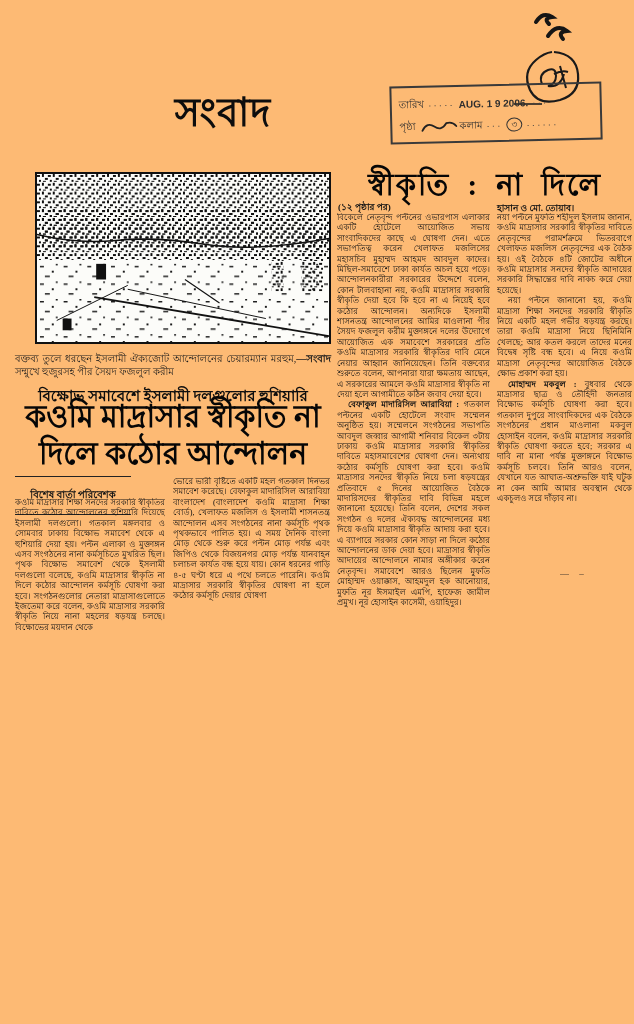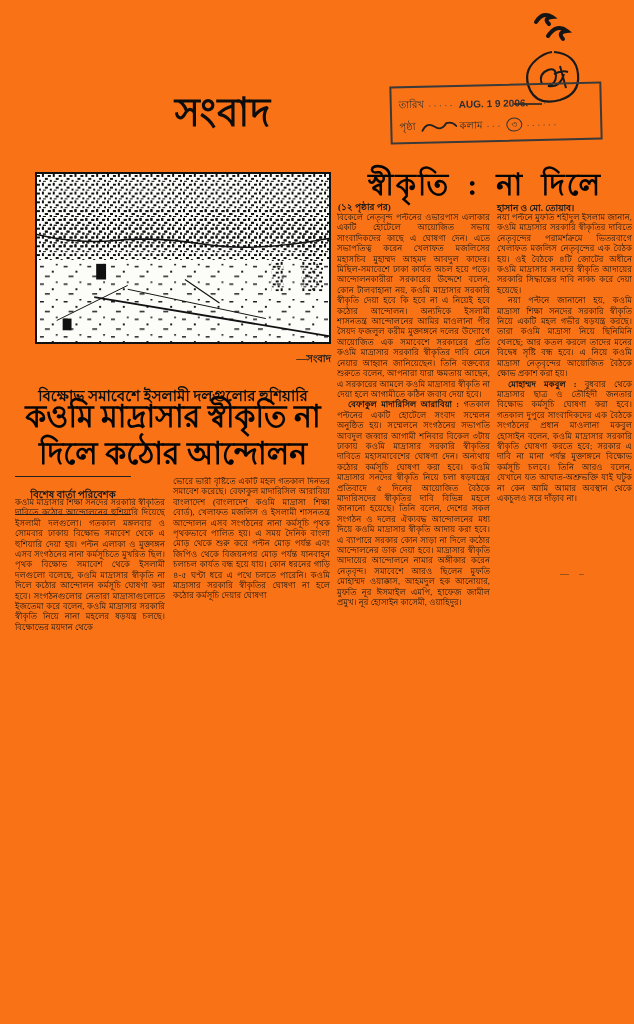--- a/index.html
+++ b/index.html
@@ -1,18 +1,18 @@
 <!DOCTYPE html>
 <html><head>
 <meta charset="utf-8">
 <style>
   html,body{margin:0;padding:0;background:#e9e9e6;}
   .paper{
     position:relative;width:634px;height:1024px;margin:0 auto;
-    background:#f97316;overflow:hidden;
+    background:#fdba74;overflow:hidden;
     font-family:"Liberation Serif","DejaVu Serif",serif;color:#141414;
   }
   [data-name]{box-sizing:border-box;}
   .abs{position:absolute;}
 
   
   .masthead{
     left:148px;top:82px;width:150px;text-align:center;
     font-size:38px;font-weight:bold;letter-spacing:1px;
     transform:scaleY(1.05);color:#0d0d0d;
@@ -154,20 +154,21 @@
       <line x1="150" y1="108" x2="185" y2="132" stroke="#111" stroke-width="1.2"></line>
       <rect x="60" y="92" width="10" height="16" fill="#101010"></rect>
       <rect x="26" y="148" width="9" height="12" fill="#101010"></rect>
       <rect x="238" y="86" width="12" height="34" fill="url(#dense)"></rect>
       <rect x="268" y="60" width="22" height="60" fill="url(#dense)"></rect>
     </svg>
   </div>
 
   <div class="abs caption" data-name="photo-caption">
     <span class="credit" data-name="photo-credit">—সংবাদ</span>
+    <span data-name="photo-caption-text">বক্তব্য তুলে ধরছেন ইসলামী ঐক্যজোট আন্দোলনের চেয়ারম্যান মরহুম, সম্মুখে হুজুরসহ পীর সৈয়দ ফজলুল করীম</span>
   </div>
 
   <div class="abs kicker" data-name="kicker-line">বিক্ষোভ সমাবেশে ইসলামী দলগুলোর হুশিয়ারি</div>
   <div class="abs headline-left" data-name="main-headline">
     <div data-name="main-headline-line1">কওমি মাদ্রাসার স্বীকৃতি না</div>
     <div data-name="main-headline-line2">দিলে কঠোর আন্দোলন</div>
   </div>
   <div class="abs byline" data-name="byline">বিশেষ বার্তা পরিবেশক</div>
 
   <div class="abs bodycol col-l1" data-name="left-article-column-1">

